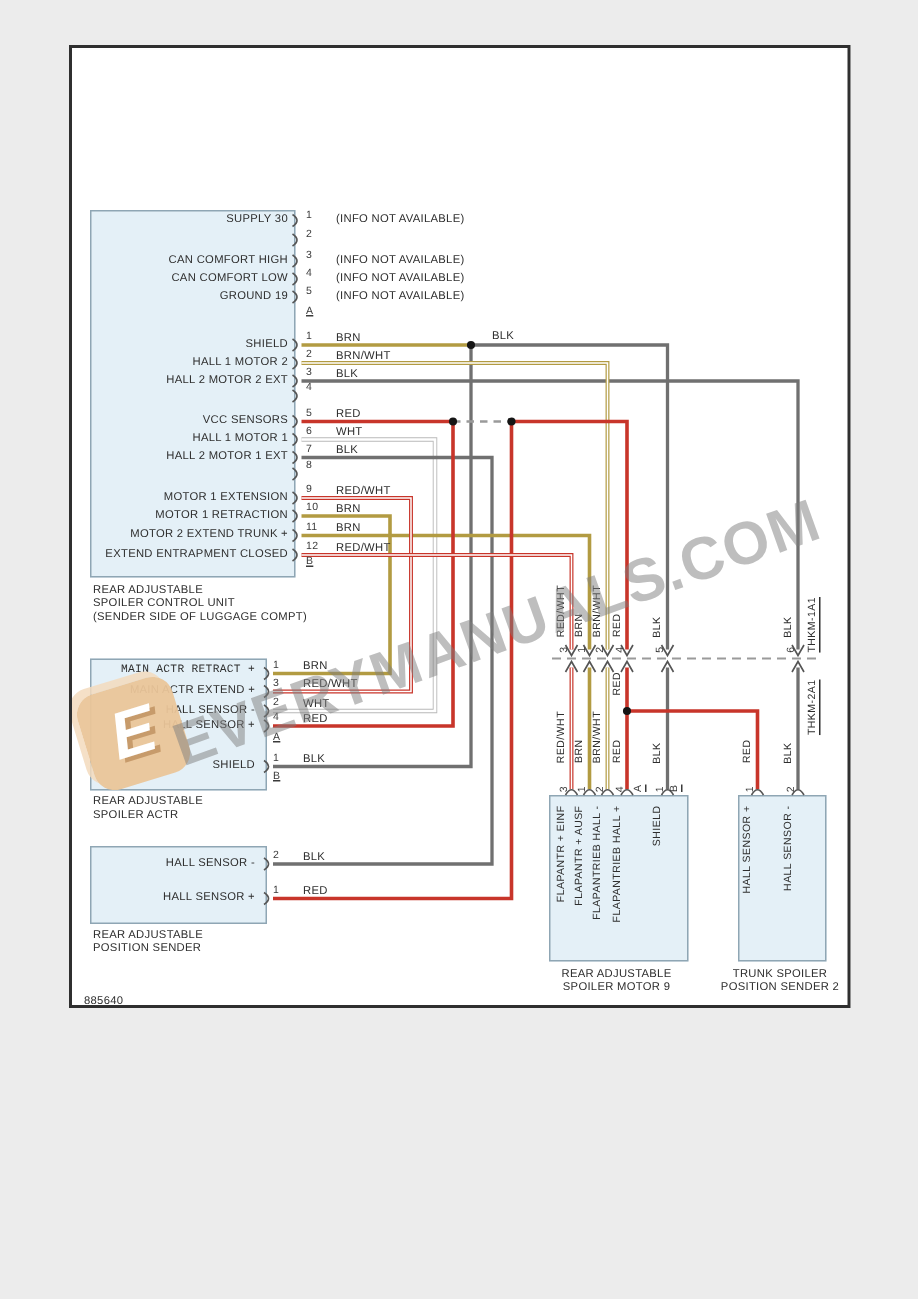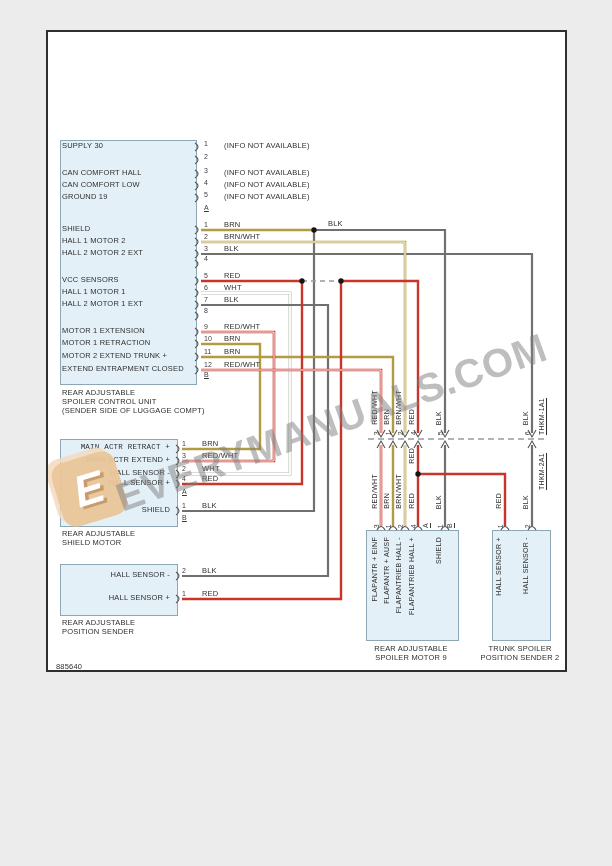--- a/index.html
+++ b/index.html
@@ -5,21 +5,21 @@
   html,body{margin:0;padding:0;background:#ececec;}
   .stage{position:relative;width:612px;height:866px;background:#ececec;overflow:hidden;
          font-family:"Liberation Sans",sans-serif;}
   .page{position:absolute;left:46px;top:30px;width:521px;height:642px;background:#ffffff;
         border:2px solid #2f2f2f;box-sizing:border-box;overflow:hidden;}
   .box{position:absolute;background:#e4f0f7;border:1px solid #8fa6b4;z-index:1;}
   svg.wires{position:absolute;left:0;top:0;width:521px;height:642px;z-index:2;}
   .labels{position:absolute;left:0;top:0;width:521px;height:642px;z-index:3;}
   .lbl{position:absolute;font-size:7.5px;line-height:9px;color:#2e2e2e;white-space:nowrap;
        letter-spacing:.2px;}
-  .ra{width:130px;}
+  .ra{width:130px;text-align:right;}
   .ra2{width:108px;text-align:right;}
   .num{font-size:7px;color:#3a3a3a;}
   .u{text-decoration:underline;}
   .v,.vt{writing-mode:vertical-rl;transform:rotate(180deg);font-size:7px;line-height:9px;
          letter-spacing:.3px;}
   .c{transform:translateX(-50%);}
   .wm-text{position:absolute;left:62px;top:446px;z-index:6;font-weight:bold;font-size:40px;
            letter-spacing:1px;color:rgba(125,125,125,.5);transform:rotate(-19.7deg);
            transform-origin:0 0;white-space:nowrap;}
   .wm-logo{position:absolute;left:8px;top:424px;width:66px;height:66px;z-index:6;
@@ -137,21 +137,21 @@
         <path d="M366 398 L370 405 L374 398" class="sym"></path>
         <path d="M366 416 L370 409 L374 416" class="sym"></path>
         <path d="M393 398 L397 405 L401 398" class="sym"></path>
         <path d="M393 416 L397 409 L401 416" class="sym"></path>
         <path d="M480 398 L484 405 L488 398" class="sym"></path>
         <path d="M480 416 L484 409 L488 416" class="sym"></path>
       </svg>
 
     <div class="labels" id="labels">
         <div class="lbl ra" style="left: 14px; top: 109px;">SUPPLY 30</div>
-        <div class="lbl ra" style="left: 14px; top: 136px;">CAN COMFORT HALL</div>
+        <div class="lbl ra" style="left: 14px; top: 136px;">CAN COMFORT HIGH</div>
         <div class="lbl ra" style="left: 14px; top: 148px;">CAN COMFORT LOW</div>
         <div class="lbl ra" style="left: 14px; top: 160px;">GROUND 19</div>
         <div class="lbl ra" style="left: 14px; top: 192px;">SHIELD</div>
         <div class="lbl ra" style="left: 14px; top: 204px;">HALL 1 MOTOR 2</div>
         <div class="lbl ra" style="left: 14px; top: 216px;">HALL 2 MOTOR 2 EXT</div>
         <div class="lbl ra" style="left: 14px; top: 243px;">VCC SENSORS</div>
         <div class="lbl ra" style="left: 14px; top: 255px;">HALL 1 MOTOR 1</div>
         <div class="lbl ra" style="left: 14px; top: 267px;">HALL 2 MOTOR 1 EXT</div>
         <div class="lbl ra" style="left: 14px; top: 294px;">MOTOR 1 EXTENSION</div>
         <div class="lbl ra" style="left: 14px; top: 306px;">MOTOR 1 RETRACTION</div>
@@ -205,21 +205,21 @@
         <div class="lbl num" style="left: 134px; top: 442px;">4</div>
         <div class="lbl num u" style="left: 134px; top: 455px;">A</div>
         <div class="lbl num" style="left: 134px; top: 469px;">1</div>
         <div class="lbl num u" style="left: 134px; top: 481px;">B</div>
         <div class="lbl h" style="left: 154px; top: 407px;">BRN</div>
         <div class="lbl h" style="left: 154px; top: 419px;">RED/WHT</div>
         <div class="lbl h" style="left: 154px; top: 432px;">WHT</div>
         <div class="lbl h" style="left: 154px; top: 442px;">RED</div>
         <div class="lbl h" style="left: 154px; top: 469px;">BLK</div>
         <div class="lbl h" style="left: 14px; top: 497px;">REAR ADJUSTABLE</div>
-        <div class="lbl h" style="left: 14px; top: 506px;">SHIELD MOTOR</div>
+        <div class="lbl h" style="left: 14px; top: 506px;">SPOILER ACTR</div>
         <div class="lbl ra2" style="left: 14px; top: 538px;">HALL SENSOR -</div>
         <div class="lbl ra2" style="left: 14px; top: 561px;">HALL SENSOR +</div>
         <div class="lbl num" style="left: 134px; top: 534px;">2</div>
         <div class="lbl num" style="left: 134px; top: 557px;">1</div>
         <div class="lbl h" style="left: 154px; top: 534px;">BLK</div>
         <div class="lbl h" style="left: 154px; top: 557px;">RED</div>
         <div class="lbl h" style="left: 14px; top: 586px;">REAR ADJUSTABLE</div>
         <div class="lbl h" style="left: 14px; top: 595px;">POSITION SENDER</div>
         <div class="lbl v" style="left: 322px; bottom: 249px;">RED/WHT</div>
         <div class="lbl v" style="left: 334px; bottom: 249px;">BRN</div>

